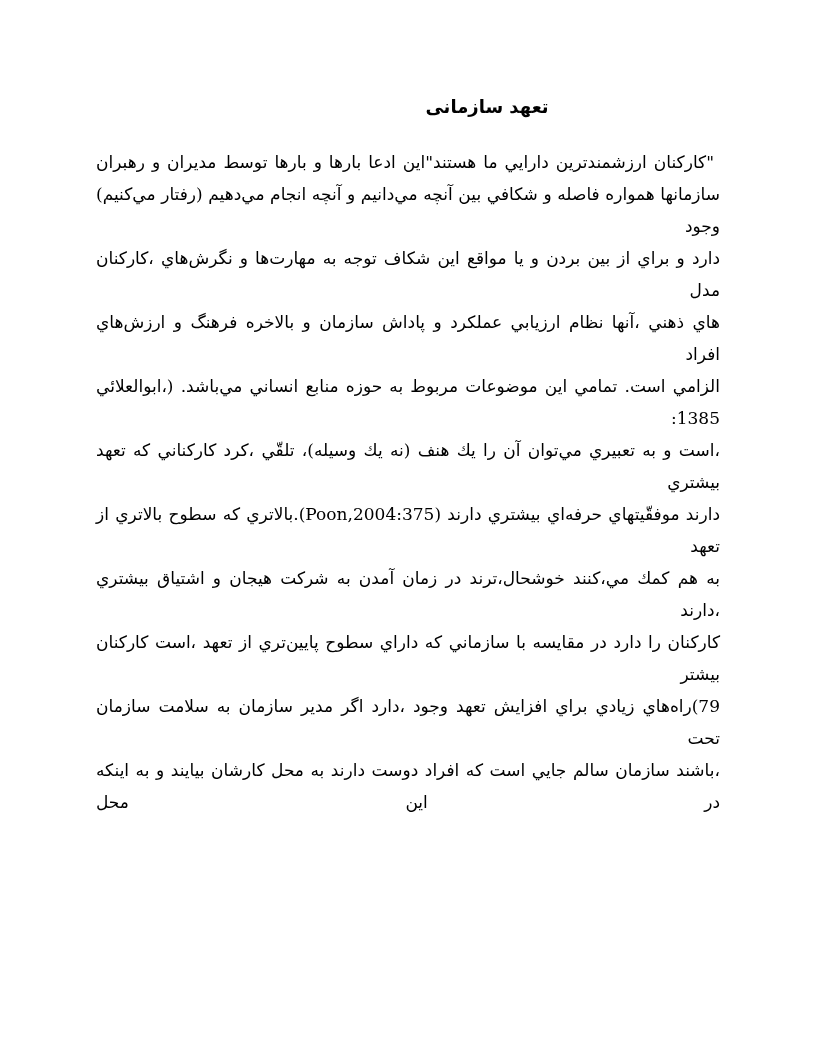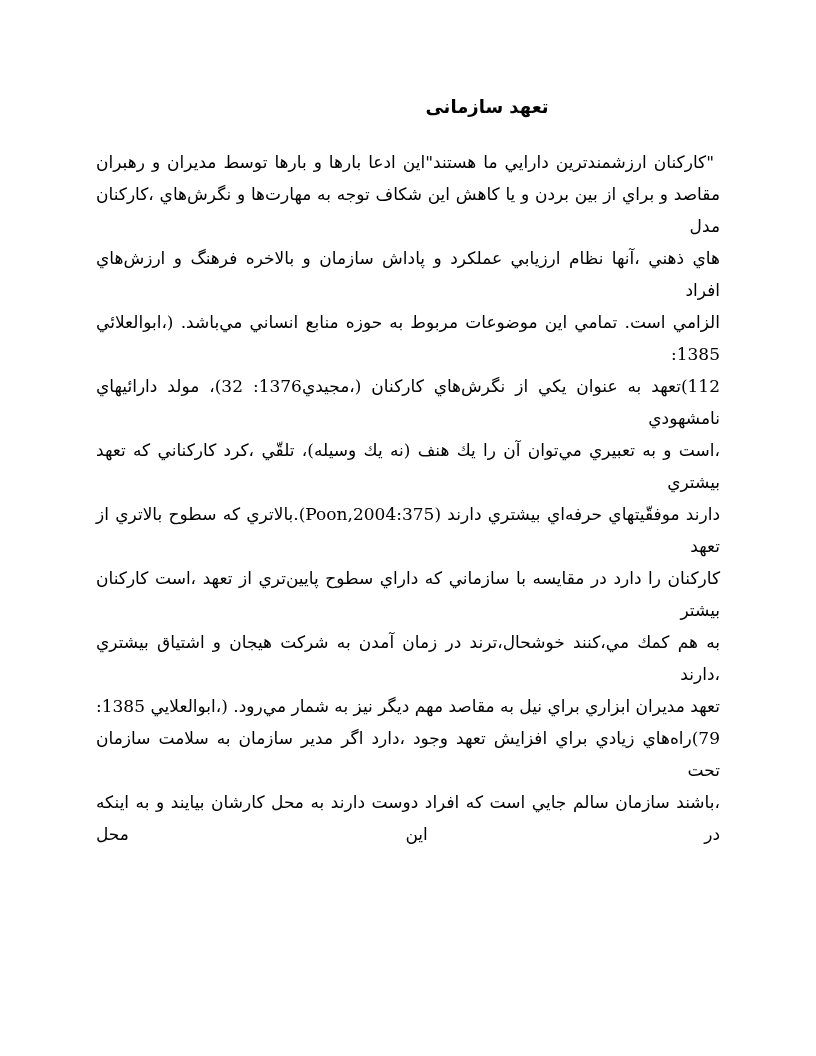--- a/index.html
+++ b/index.html
@@ -44,27 +44,26 @@
 </style>
 </head>
 <body>
 
 <div class="page">
   <div class="content">
     <div class="doc-title">تعهد سازمانی</div>
     <div>
         <div class="paragraph">
           <div class="line" style="padding-right: 6px;">"كاركنان ارزشمندترين دارايي ما هستند"اين ادعا بارها و بارها توسط مديران و رهبران</div>
-          <div class="line">مقاصد و براي از بين بردن و يا كاهش اين شكاف توجه به مهارت‌ها و نگرش‌هاي ،كاركنان مدل</div>
+          <div class="line">سازمانها همواره فاصله و شكافي بين آنچه مي‌دانيم و آنچه انجام مي‌دهيم (رفتار مي‌كنيم) وجود</div>
+          <div class="line">دارد و براي از بين بردن و يا مواقع اين شكاف توجه به مهارت‌ها و نگرش‌هاي ،كاركنان مدل</div>
           <div class="line">هاي ذهني ،آنها نظام ارزيابي عملكرد و پاداش سازمان و بالاخره فرهنگ و ارزش‌هاي افراد</div>
           <div class="line">الزامي است. تمامي اين موضوعات مربوط به حوزه منابع انساني مي‌باشد. (،ابوالعلائي 1385:</div>
-          <div class="line">112)تعهد به عنوان يكي از نگرش‌هاي كاركنان (،مجيدي1376: 32)، مولد دارائيهاي نامشهودي</div>
           <div class="line">،است و به تعبيري مي‌توان آن را يك هنف (نه يك وسيله)، تلقّي ،كرد كاركناني كه تعهد بيشتري</div>
           <div class="line">دارند موفقّيتهاي حرفه‌اي بيشتري دارند (Poon,2004:375).بالاتري كه سطوح بالاتري از تعهد</div>
+          <div class="line">به هم كمك مي،كنند خوشحال،ترند در زمان آمدن به شركت هيجان و اشتياق بيشتري ،دارند</div>
           <div class="line">كاركنان را دارد در مقايسه با سازماني كه داراي سطوح پايين‌تري از تعهد ،است كاركنان بيشتر</div>
-          <div class="line">به هم كمك مي،كنند خوشحال،ترند در زمان آمدن به شركت هيجان و اشتياق بيشتري ،دارند</div>
-          <div class="line">تعهد مديران ابزاري براي نيل به مقاصد مهم ديگر نيز به شمار مي‌رود. (،ابوالعلايي 1385:</div>
           <div class="line">79)راه‌هاي زيادي براي افزايش تعهد وجود ،دارد اگر مدير سازمان به سلامت سازمان تحت</div>
           <div class="line">،باشند سازمان سالم جايي است كه افراد دوست دارند به محل كارشان بيايند و به اينكه در اين محل</div>
         </div>
       </div>
   </div>
 </div>
 
 </body></html>

